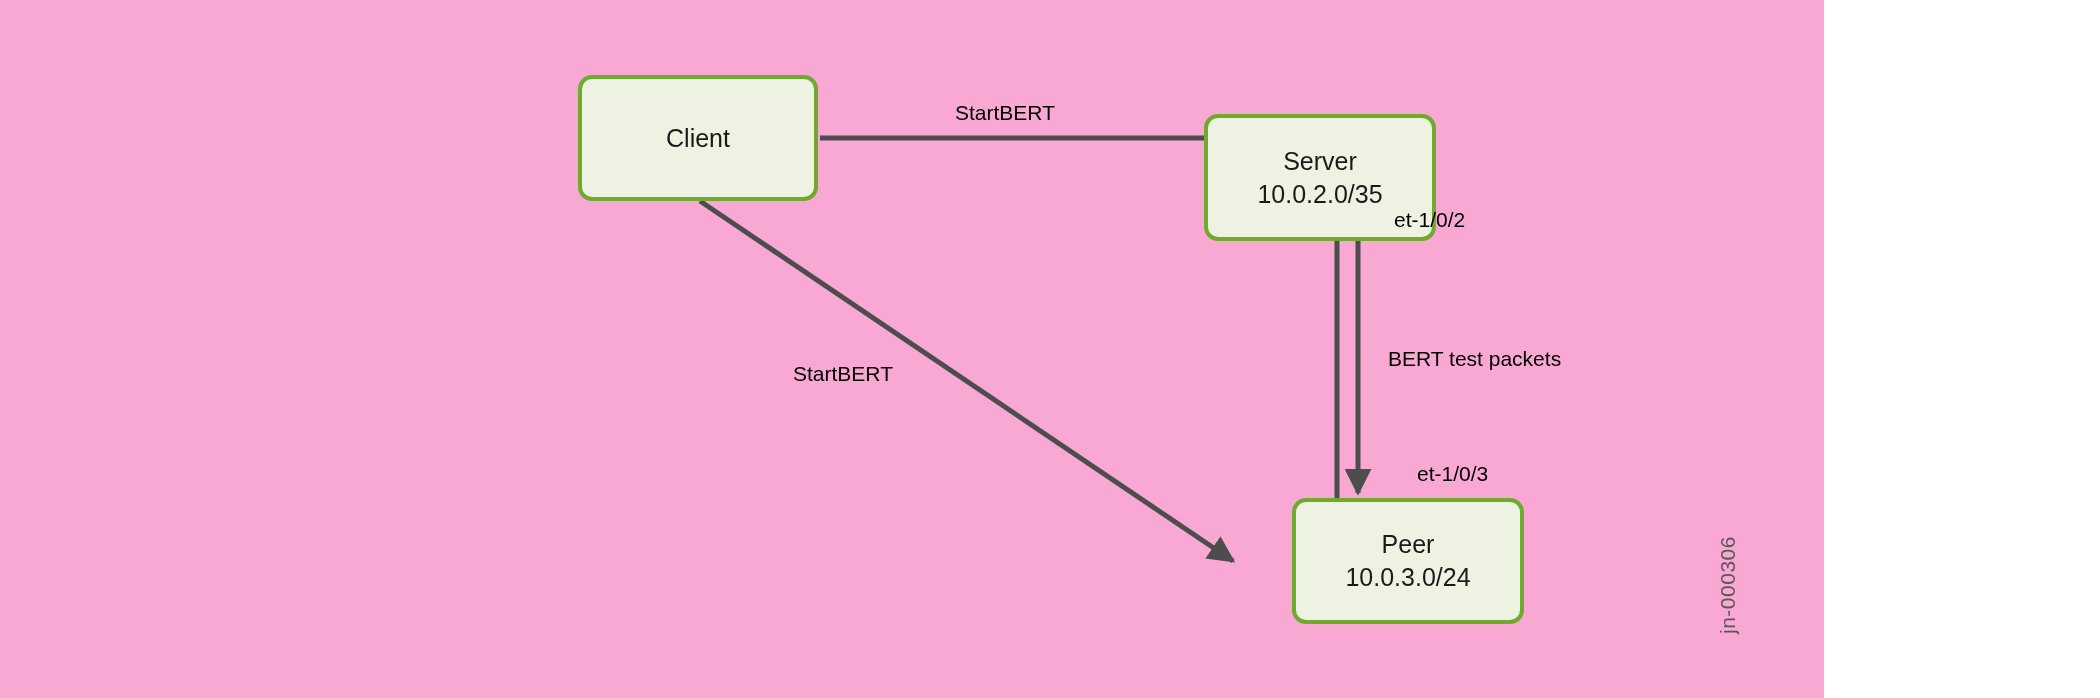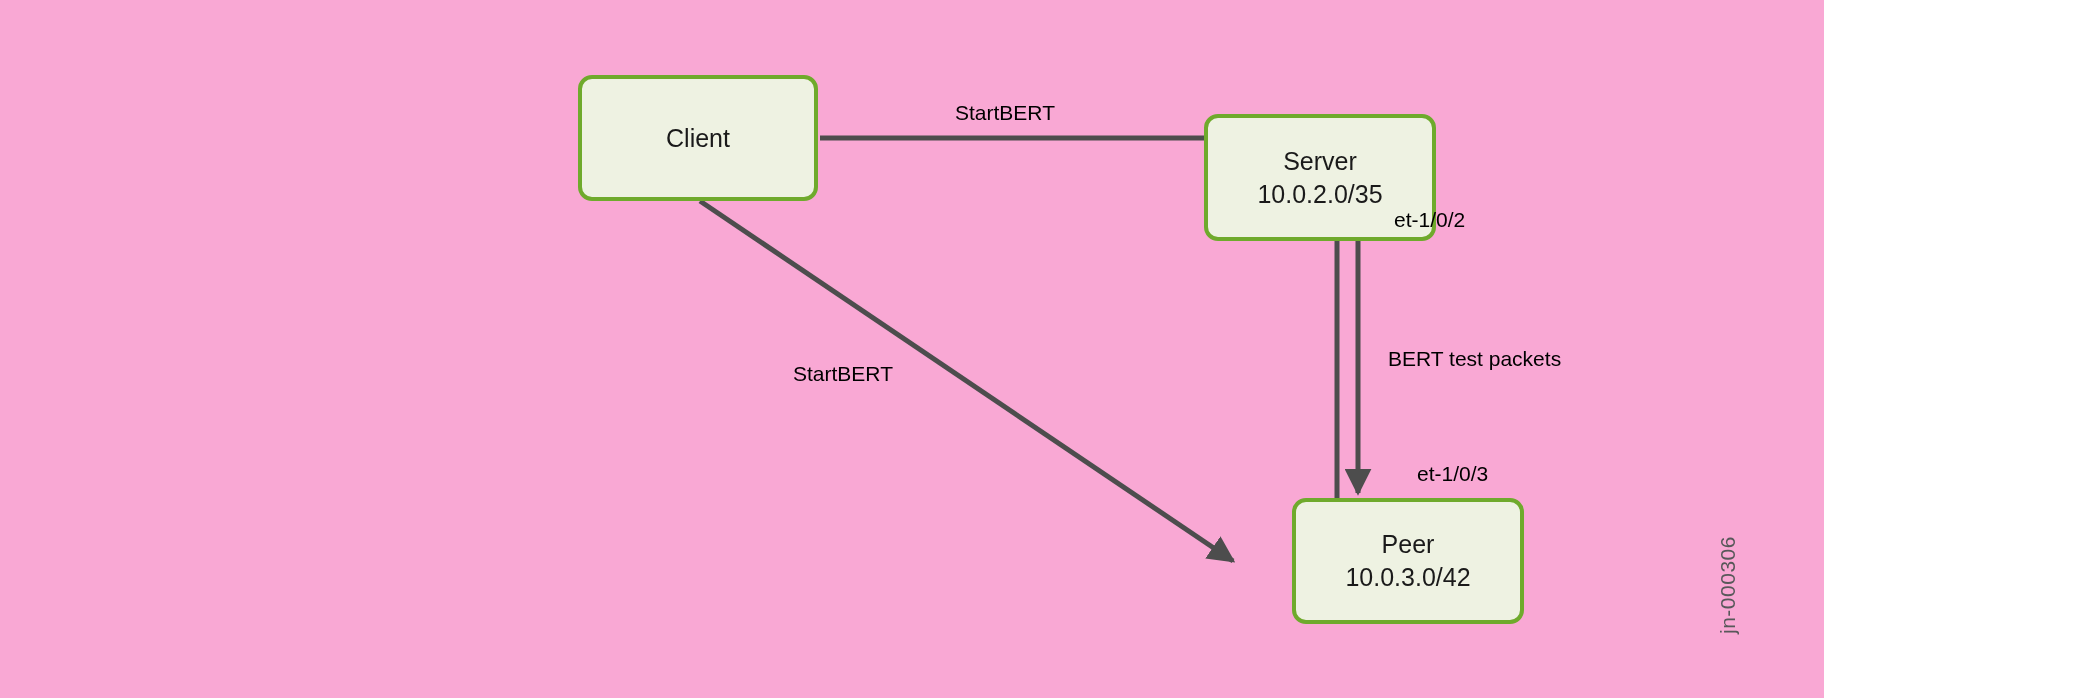--- a/index.html
+++ b/index.html
@@ -104,21 +104,21 @@
     <span class="node-label">Client</span>
   </div>
 
   <div class="node-box" id="node-server">
     <span class="node-label">Server</span>
     <span class="node-label">10.0.2.0/35</span>
   </div>
 
   <div class="node-box" id="node-peer">
     <span class="node-label">Peer</span>
-    <span class="node-label">10.0.3.0/42</span>
+    <span class="node-label">10.0.3.0/24</span>
   </div>
 
   <span class="edge-label" id="label-start-bert-top">StartBERT</span>
 
   <span class="edge-label" id="label-start-bert-diag">StartBERT</span>
 
   <span class="edge-label" id="label-et-1-0-2">et-1/0/2</span>
 
   <span class="edge-label" id="label-bert-test-packets">BERT test packets</span>
 

